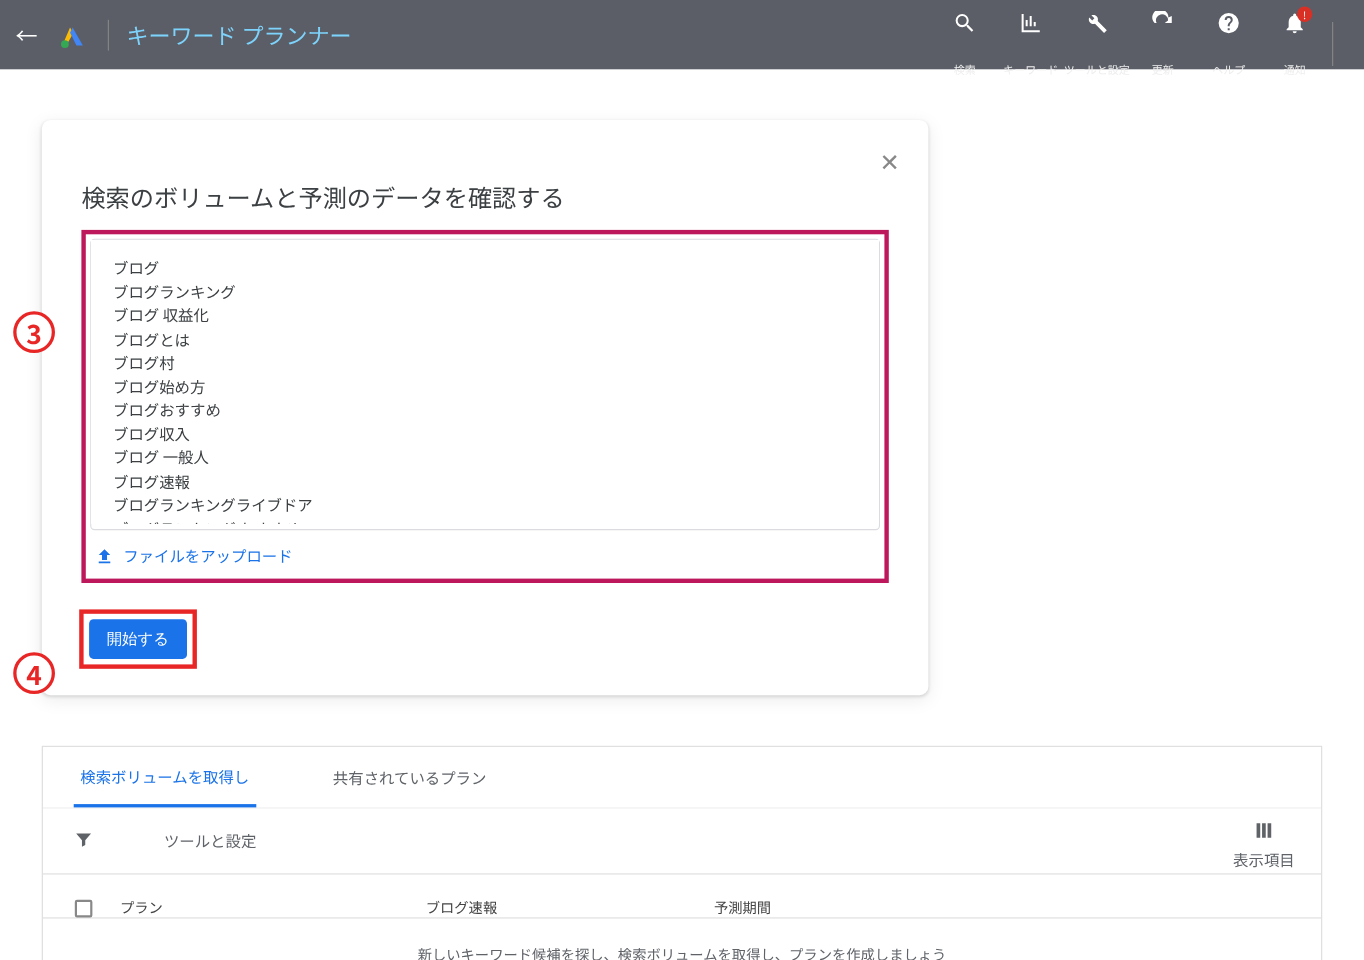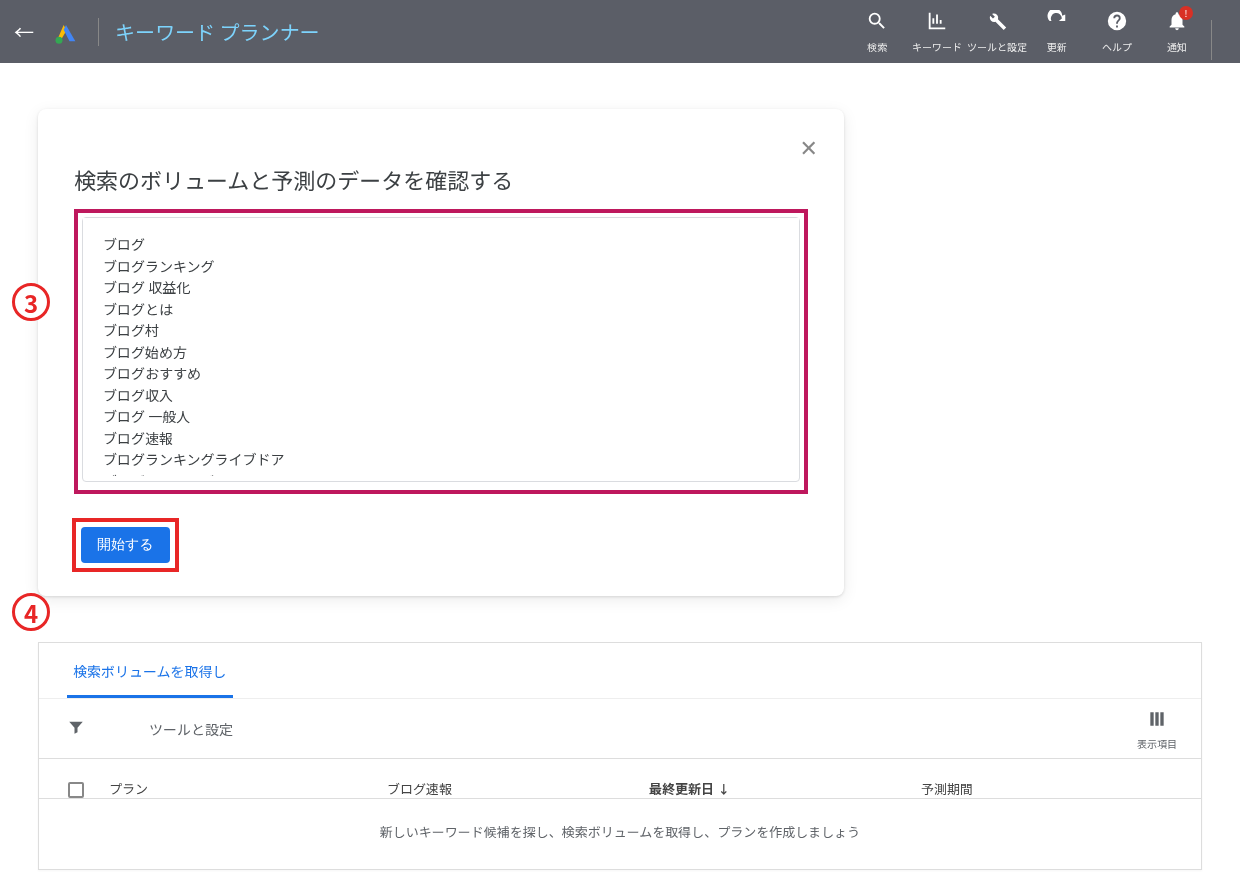--- a/index.html
+++ b/index.html
@@ -21,21 +21,21 @@
   position: relative;
 }
 .back-arrow { width: 40px; text-align: center; font-size: 20px; cursor: pointer; padding-left: 8px;}
 .logo { width: 28px; height: 28px; margin: 0 12px; position: relative; }
 .logo svg { width: 100%; height: 100%; }
 .vdiv { width: 1px; height: 28px; background: #888; margin: 0 6px; }
 .header-title { font-size: 20px; color: #7dd3fc; font-weight: 400; margin-left: 10px; }
 .header-tools { margin-left: auto; display: flex; align-items: flex-start; padding-right: 24px; height: 100%; padding-top: 10px;}
 .tool { width: 60px; text-align: center; display: flex; flex-direction: column; align-items: center; cursor: pointer; position: relative; }
 .tool svg { width: 22px; height: 22px; fill: #fff; }
-.tool-label { font-size: 10px; color: #eee; margin-top: 4px; line-height: 1.1; }
+.tool-label { font-size: 10px; color: #eee; margin-top: 20px; line-height: 1.1; }
 .tool-badge {
   position: absolute; top: -4px; right: 14px;
   width: 14px; height: 14px; background: #d93025; border-radius: 50%;
   color: #fff; font-size: 9px; display: flex; align-items: center; justify-content: center;
 }
 .side-div { width: 1px; height: 40px; background: #888; margin: 10px 4px 0 4px; }
 
 
 .main { padding: 0; position: relative; }
 
@@ -137,21 +137,21 @@
 .filter-row {
   display: flex; align-items: center; height: 60px; padding: 0 28px; border-bottom: 1px solid #ddd;
   position: relative;
 }
 .filter-icon svg { width: 18px; height: 18px; fill: #5f6368; }
 .filter-placeholder { font-size: 14px; color: #5f6368; margin-left: 64px; }
 .columns-tool {
   position: absolute; right: 24px; top: 10px; text-align: center; cursor: pointer;
 }
 .columns-tool svg { width: 20px; height: 20px; fill: #5f6368; }
-.columns-tool-label { font-size: 10px; color: #5f6368; display:block; margin-top:2px;}
+.columns-tool-label { font-size: 14px; color: #5f6368; display:block; margin-top:2px;}
 
 .table-header {
   display: flex; align-items: flex-end; height: 40px; padding: 0 16px; border-bottom: 1px solid #ddd;
   font-size: 13px; color: #444;
 }
 .th-check { width: 42px; display:flex; align-items:center; justify-content:center;}
 .th-check .cb { width: 16px; height: 16px; border: 2px solid #888; border-radius: 2px; }
 .th-plan { width: 290px; padding-left: 12px;}
 .th-status { width: 262px; }
 .th-updated { width: 272px; font-weight: 700; display:flex; align-items:center; gap:4px;}
@@ -233,33 +233,42 @@
 ブログとは
 ブログ村
 ブログ始め方
 ブログおすすめ
 ブログ収入
 ブログ 一般人
 ブログ速報
 ブログランキングライブドア
 ブログランキング おすすめ</textarea>
       </div>
+      <div class="upload-row">
+        <span class="upload-icon">
+          <svg viewBox="0 0 24 24">
+              <path d="M9 16h6v-6h4l-7-7-7 7h4v6zm-4 2h14v2H5v-2z"></path>
+            </svg>
+        </span>
+        <span class="upload-text">ファイルをアップロード</span>
+      </div>
     </div>
 
     <div class="highlight-btn">
       <button class="start-btn">開始する</button>
     </div>
   </div>
 
   <div class="num-badge" style="top:174px; left:12px;">3</div>
   <div class="num-badge" style="top:484px; left:12px;">4</div>
 
   <div class="plans-section">
     <div class="tabs">
       <div class="tab active">検索ボリュームを取得し</div>
+      <div class="tab">共有されているプラン</div>
     </div>
     <div class="filter-row">
       <span class="filter-icon">
         <svg viewBox="0 0 24 24">
             <path d="M3 5h18l-7 8v6l-4 2v-8L3 5z"></path>
           </svg>
       </span>
       <span class="filter-placeholder">ツールと設定</span>
       <div class="columns-tool">
         <svg viewBox="0 0 24 24">
@@ -267,22 +276,18 @@
           </svg>
         <span class="columns-tool-label">表示項目</span>
       </div>
     </div>
     <div class="table-header">
       <div class="th-check">
           <div class="cb"></div>
         </div>
       <div class="th-plan">プラン</div>
       <div class="th-status">ブログ速報</div>
-      <div class="th-updated">
-        <span>最終更新日</span>
-        <span class="sort-arrow">↓</span>
-      </div>
       <div class="th-period">予測期間</div>
     </div>
     <div class="empty-row">新しいキーワード候補を探し、検索ボリュームを取得し、プランを作成しましょう</div>
   </div>
 
 </div>
 
 </body></html>

